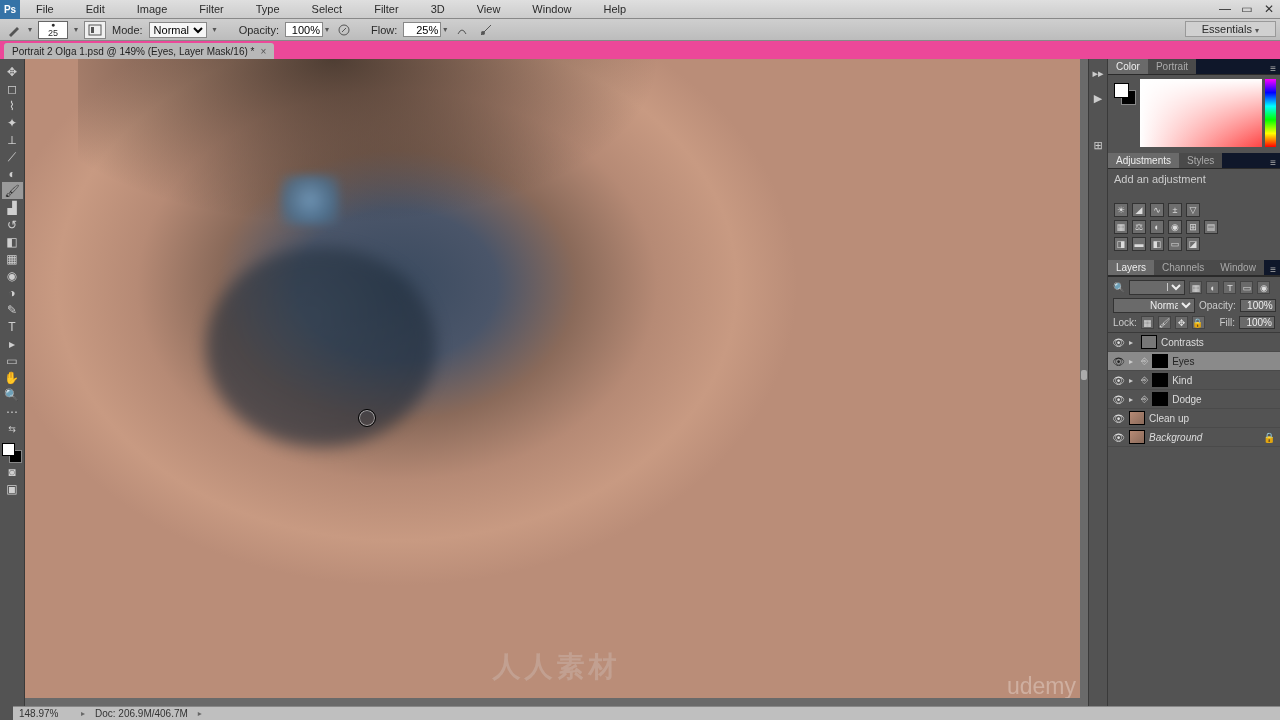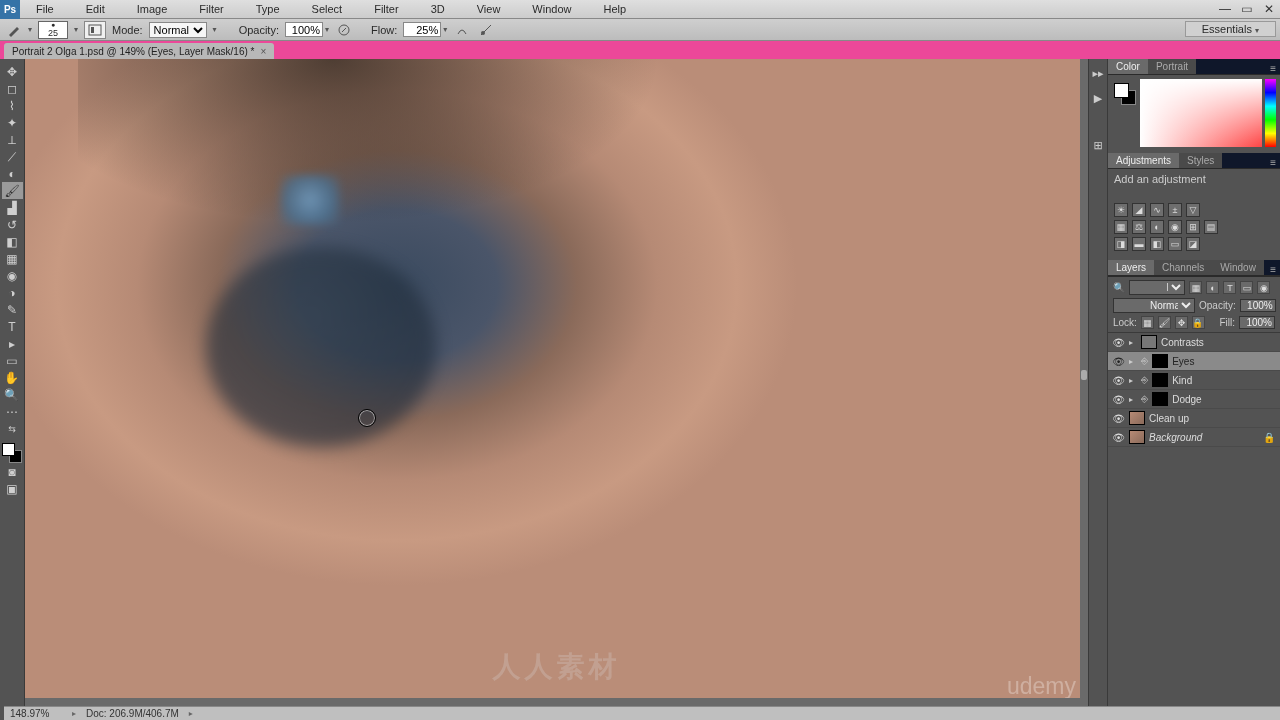--- a/index.html
+++ b/index.html
@@ -87,21 +87,21 @@
 .layer .disclose { width:8px; font-size:8px; color:#ccc; }
 .layer .thumb { width:16px; height:14px; background:#222; border:1px solid #000; }
 .layer .thumb.mask { background:#000; }
 .layer .thumb.img { background: linear-gradient(135deg,#b68a75,#8a6a5a); }
 .layer .link { font-size:9px; color:#ccc; }
 .layer .lname { flex:1; white-space:nowrap; overflow:hidden; }
 .layer .lname.italic { font-style: italic; }
 .layer .lock-ic { font-size:10px; color:#bbb; }
 
 
-.statusbar { position:absolute; left:4px; right:0; bottom:0; height:14px; background:#bfbfbf; display:flex; align-items:center; font-size:10px; color:#333; padding-left:6px; gap:10px; border-top:1px solid #888; }
+.statusbar { position:absolute; left:13px; right:0; bottom:0; height:14px; background:#bfbfbf; display:flex; align-items:center; font-size:10px; color:#333; padding-left:6px; gap:10px; border-top:1px solid #888; }
 .statusbar .sb-zoom { width:52px; }
 .statusbar .sb-arrow { font-size:8px; color:#666; }
 </style>
 </head>
 <body>
 
 <div class="menubar">
   <div class="ps-logo">Ps</div>
   <div id="menu-items" style="display: flex;">
       <div class="menu-item">File</div>

